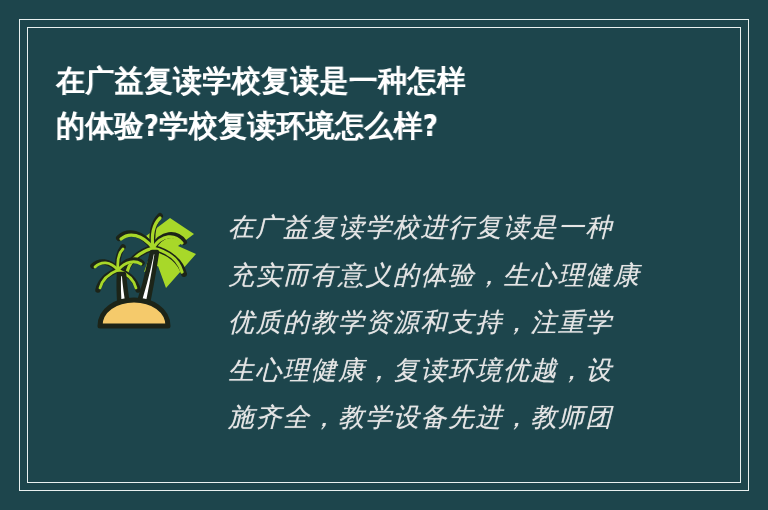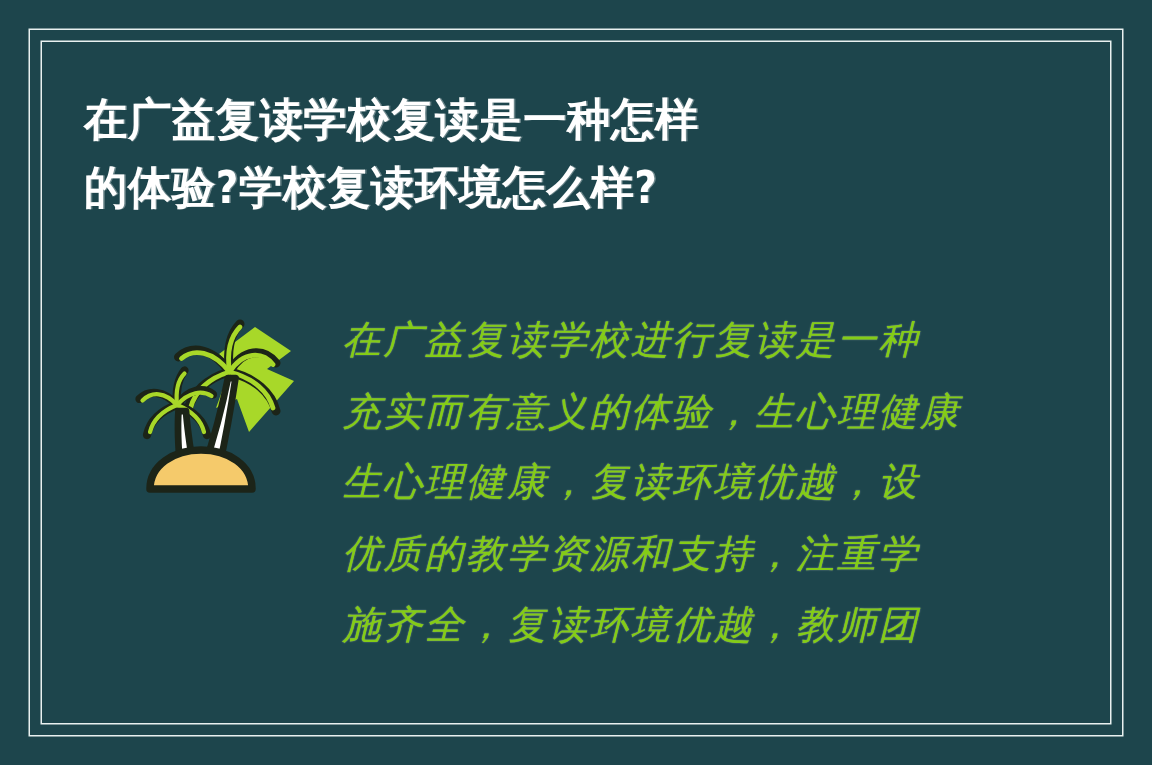--- a/index.html
+++ b/index.html
@@ -85,21 +85,21 @@
     height: 140px;
   }
 
   #paragraph {
     position: absolute;
     left: 228px;
     top: 8px;
     width: 420px;
   }
   .body-line {
-    color: #84cc16;
+    color: #e5e5e5;
     font-size: 26px;
     line-height: 47.5px;
     font-family: "DejaVu Serif", "Liberation Serif", serif;
     font-style: italic;
     font-weight: 500;
     letter-spacing: 1.5px;
     white-space: nowrap;
     text-shadow: 0 0 1px rgba(255,255,255,0.5);
   }
 </style>
@@ -156,19 +156,19 @@
         <path d="M78 50 C74 70 68 92 62 110 L72 110 C76 92 80 70 83 50 Z" fill="#ffffff" stroke="#1c2418" stroke-width="4.5" stroke-linejoin="round"></path>
         <path d="M45 72 C44 86 45 98 46 110 L55 110 C53 98 51 86 50 72 Z" fill="#ffffff" stroke="#1c2418" stroke-width="4.5" stroke-linejoin="round"></path>
 
         <path d="M26 124 C26 108 42 98 60 98 C78 98 94 108 94 124 Z" fill="#f5ca6b" stroke="#1c2418" stroke-width="5" stroke-linejoin="round"></path>
       </svg>
     </div>
 
     <div id="paragraph">
       <div class="body-line">在广益复读学校进行复读是一种</div>
       <div class="body-line">充实而有意义的体验，生心理健康</div>
+      <div class="body-line">优质的教学资源和支持，注重学</div>
       <div class="body-line">生心理健康，复读环境优越，设</div>
-      <div class="body-line">优质的教学资源和支持，注重学</div>
-      <div class="body-line">施齐全，复读环境优越，教师团</div>
+      <div class="body-line">施齐全，教学设备先进，教师团</div>
     </div>
 
   </div>
 </div>
 
 </body></html>

